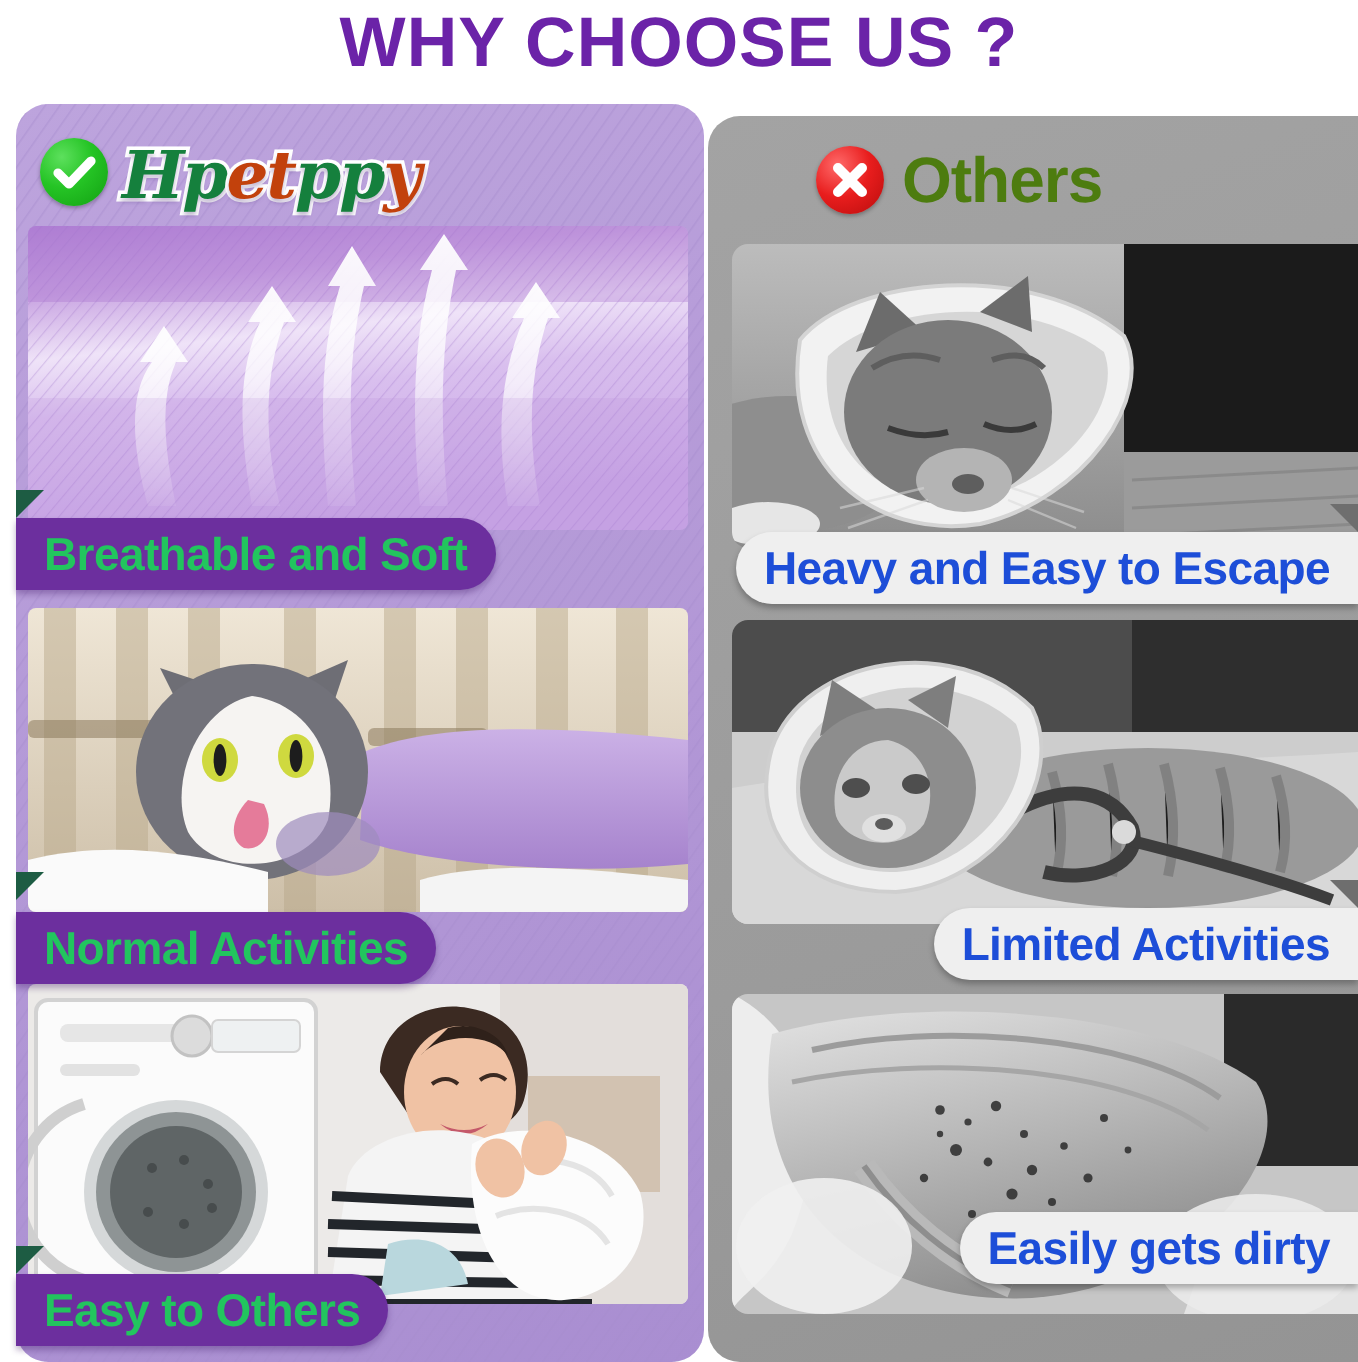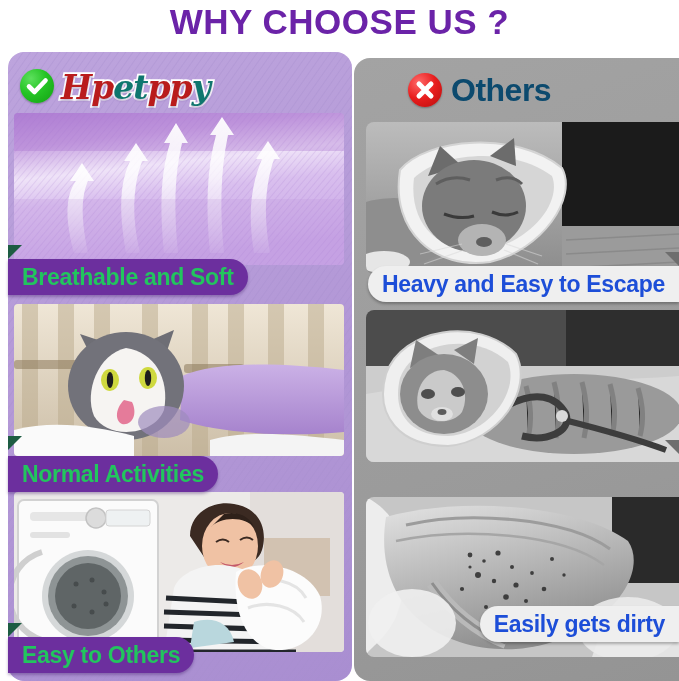--- a/index.html
+++ b/index.html
@@ -53,25 +53,25 @@
   }
   .badge svg { position: absolute; left: 0; top: 0; }
 
   
   .brand { margin-left: 7px; display: flex; align-items: baseline;
            font-family: "DejaVu Serif", serif; font-size: 33px; font-weight: bold;
            font-style: italic; letter-spacing: -1px; line-height: 1;
            position: relative; top: 1px; }
   .brand span { -webkit-text-stroke: 3.5px #ffffff; paint-order: stroke fill;
                 text-shadow: 0 2px 2px rgba(90,60,130,.35); }
-  .b-or { color: #b91c1c; }
-  .b-bl { color: #0f766e; }
+  .b-or { color: #15803d; }
+  .b-bl { color: #c2410c; }
 
   .others-label {
-    margin-left: 9px; font-size: 32px; font-weight: bold; color: #0c4a6e;
+    margin-left: 9px; font-size: 32px; font-weight: bold; color: #4d7c0f;
     letter-spacing: -0.5px; font-family: "Liberation Sans", sans-serif;
   }
 
   
   .card { position: absolute; overflow: hidden; }
   .card-good { left: 14px; width: 330px; border-radius: 4px; }
   .card-bad  { left: 366px; width: 313px; border-radius: 8px 0 0 8px; }
   .g1 { top: 113px;  height: 152px; }
   .g2 { top: 304px;  height: 152px; }
   .g3 { top: 492px;  height: 160px; }
@@ -428,17 +428,18 @@
   <div class="fold fold-left f-g2"></div>
   <div class="ribbon ribbon-good r-g2">Normal Activities</div>
 
   <div class="fold fold-left f-g3"></div>
   <div class="ribbon ribbon-good r-g3">Easy to Others</div>
 
   <div class="fold fold-right f-b1"></div>
   <div class="ribbon ribbon-bad r-b1">Heavy and Easy to Escape</div>
 
   <div class="fold fold-right f-b2"></div>
+  <div class="ribbon ribbon-bad r-b2">Limited Activities</div>
 
   <div class="fold fold-right f-b3"></div>
   <div class="ribbon ribbon-bad r-b3">Easily gets dirty</div>
 
 </div>
 
 </body></html>

